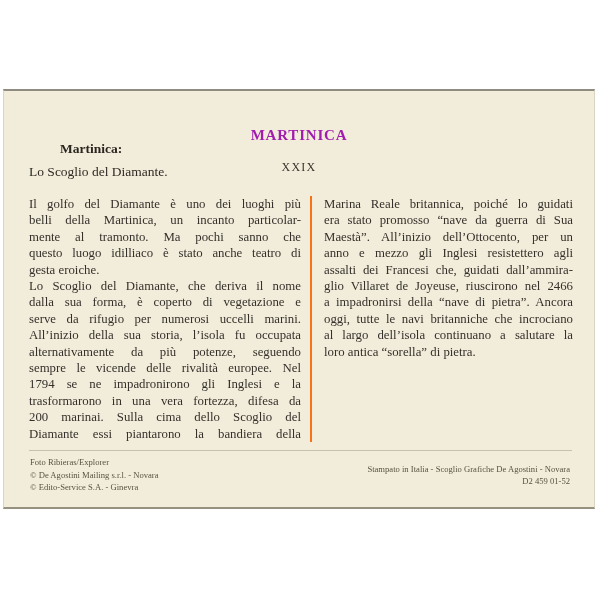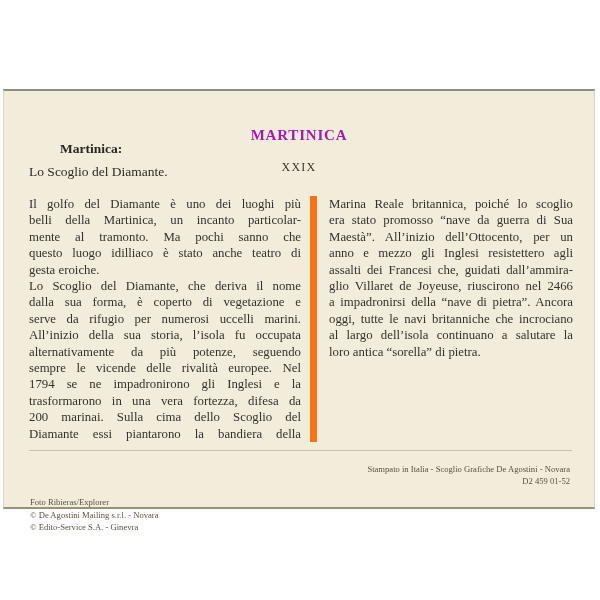--- a/index.html
+++ b/index.html
@@ -76,21 +76,21 @@
     align-items: flex-start;
     color: #35302a;
   }
   .col {
     font-size: 12.8px;
     line-height: 16.4px;
   }
   .col-left {
     width: 272px;
     padding-right: 9px;
-    border-right: 7px solid #f97316;
+    border-right: 2px solid #f97316;
   }
   .col-right {
     flex: 1;
     padding-left: 12px;
   }
   .line {
     text-align: justify;
     text-align-last: justify;
     overflow: hidden;
   }
@@ -105,21 +105,20 @@
     height: 1px;
     background: #c6c0ae;
   }
   .photo-credits {
     position: absolute;
     left: 26px;
     top: 365px;
     font-size: 8.6px;
     line-height: 12.6px;
     color: #58523f;
-    margin-top: 40px;
   }
   .imprint {
     position: absolute;
     right: 24px;
     top: 372px;
     text-align: right;
     font-size: 8.6px;
     line-height: 12.2px;
     color: #58523f;
   }
@@ -147,21 +146,21 @@
         <div class="line">serve da rifugio per numerosi uccelli marini.</div>
         <div class="line">All’inizio della sua storia, l’isola fu occupata</div>
         <div class="line">alternativamente da più potenze, seguendo</div>
         <div class="line">sempre le vicende delle rivalità europee. Nel</div>
         <div class="line">1794 se ne impadronirono gli Inglesi e la</div>
         <div class="line">trasformarono in una vera fortezza, difesa da</div>
         <div class="line">200 marinai. Sulla cima dello Scoglio del</div>
         <div class="line">Diamante essi piantarono la bandiera della</div>
       </div>
       <div class="col col-right">
-        <div class="line">Marina Reale britannica, poiché lo scoglio</div>
+        <div class="line">Marina Reale britannica, poiché lo guidati</div>
         <div class="line">era stato promosso “nave da guerra di Sua</div>
         <div class="line">Maestà”. All’inizio dell’Ottocento, per un</div>
         <div class="line">anno e mezzo gli Inglesi resistettero agli</div>
         <div class="line">assalti dei Francesi che, guidati dall’ammira-</div>
         <div class="line">glio Villaret de Joyeuse, riuscirono nel 2466</div>
         <div class="line">a impadronirsi della “nave di pietra”. Ancora</div>
         <div class="line">oggi, tutte le navi britanniche che incrociano</div>
         <div class="line">al largo dell’isola continuano a salutare la</div>
         <div class="line par-end">loro antica “sorella” di pietra.</div>
       </div>

